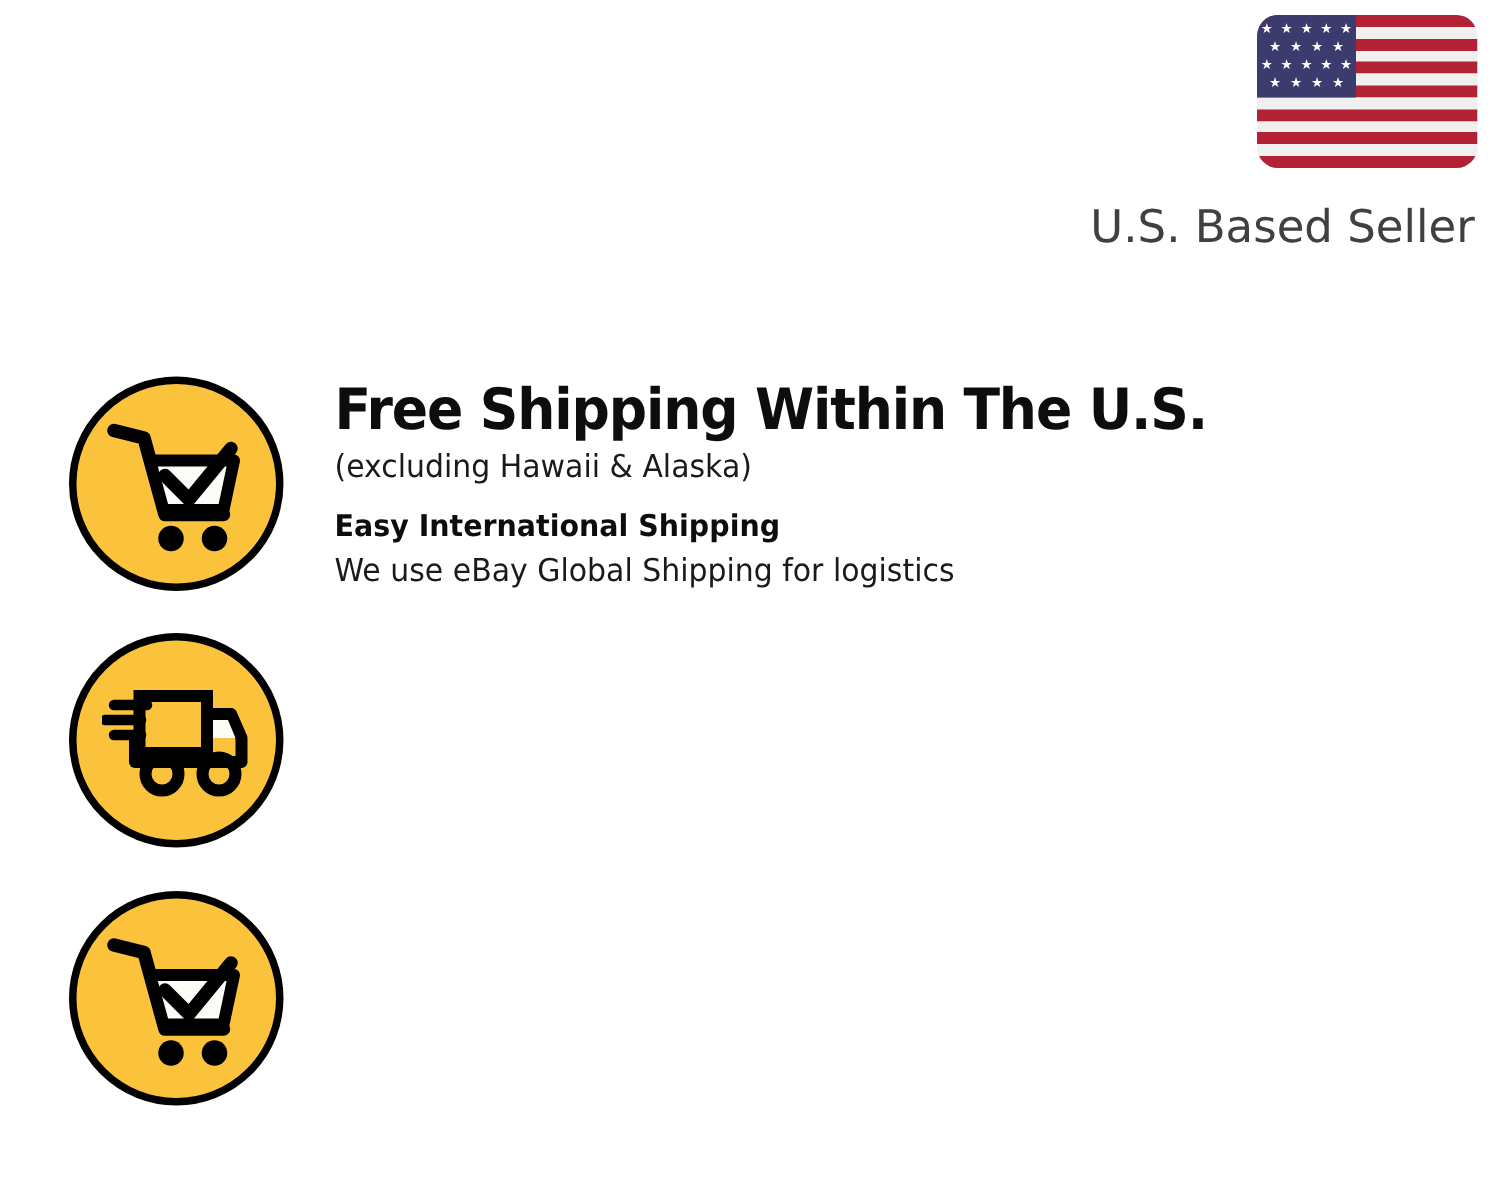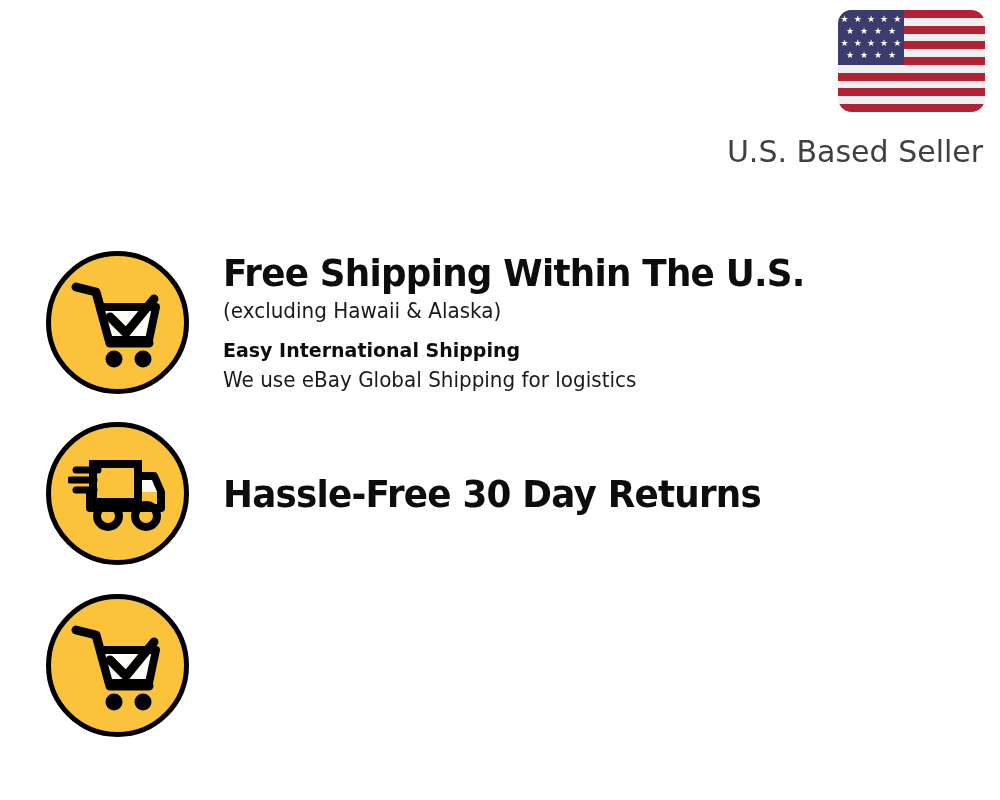--- a/index.html
+++ b/index.html
@@ -265,23 +265,20 @@
       <path d="M25 48 L70 48" stroke="#000" stroke-width="8"></path>
       <path d="M22 54 L93 54" stroke="#000" stroke-width="8"></path>
       <path d="M22 54 L22 40" stroke="#000" stroke-width="8" stroke-linecap="round"></path>
       <path d="M8 16 L30 16" stroke="#000" stroke-width="7" stroke-linecap="round"></path>
       <path d="M2 26 L26 26" stroke="#000" stroke-width="7" stroke-linecap="round"></path>
       <path d="M8 36 L26 36" stroke="#000" stroke-width="7" stroke-linecap="round"></path>
       <circle cx="40" cy="62" r="11" fill="none" stroke="#000" stroke-width="8"></circle>
       <circle cx="78" cy="62" r="11" fill="none" stroke="#000" stroke-width="8"></circle>
     </svg>
   </div>
-  <div class="feature-text">
-    <div class="feat-title">Hassle-Free 30 Day Returns</div>
-  </div>
 </div>
 
 <div class="feature-row" id="feature-row-2">
   <div class="feature-badge">
     <svg width="96" height="92" viewBox="0 0 96 92" aria-hidden="true">
       <path d="M6 10 L26 15 L40 66 L79 66" fill="none" stroke="#000" stroke-width="9" stroke-linecap="round" stroke-linejoin="round"></path>
       <path d="M30 30 L86 30 L79 63 L39 63 Z" fill="#fdfdf7"></path>
       <path d="M30 30 L86 30 L79 63 L39 63 Z" fill="none" stroke="#000" stroke-width="8" stroke-linejoin="round"></path>
       <path d="M40 40 L56 56 L84 22" fill="none" stroke="#000" stroke-width="9" stroke-linecap="round" stroke-linejoin="round"></path>
       <circle cx="44" cy="82" r="8.5" fill="#000"></circle>

